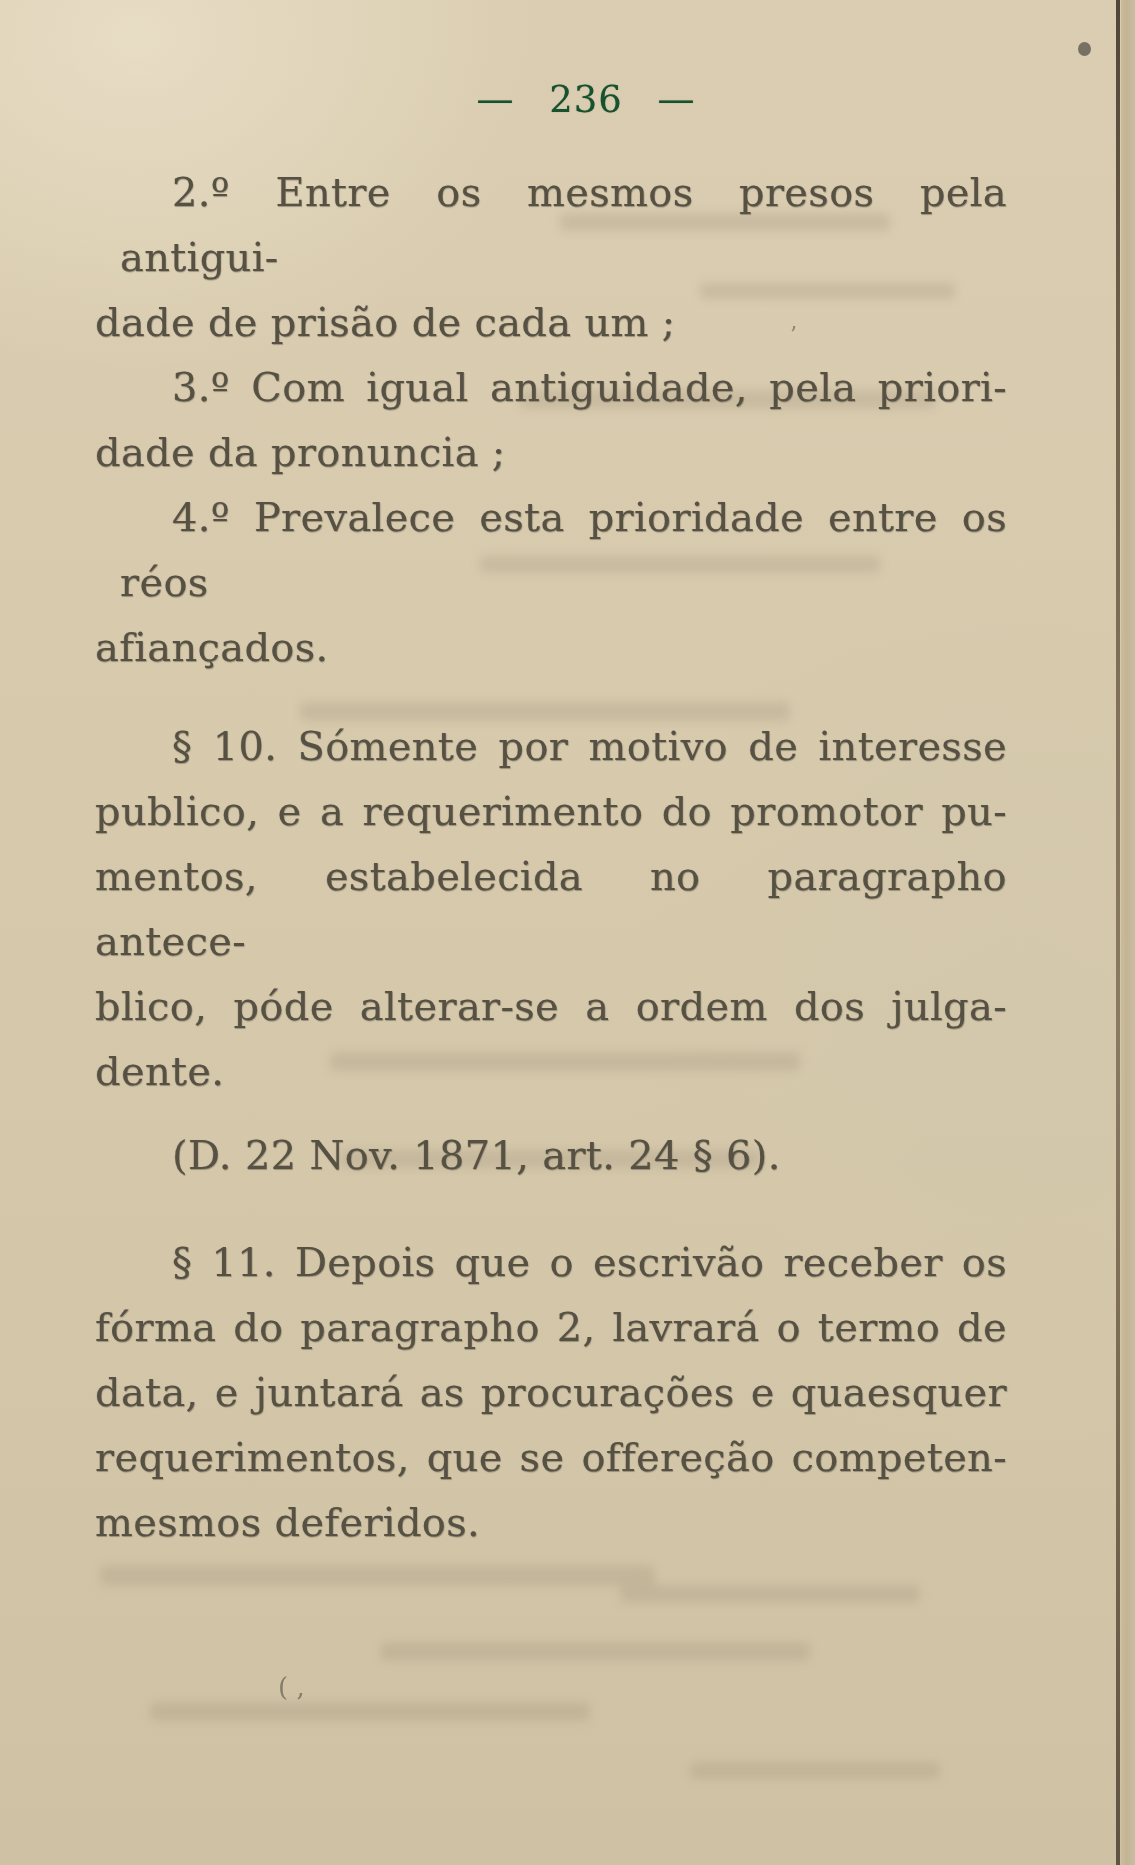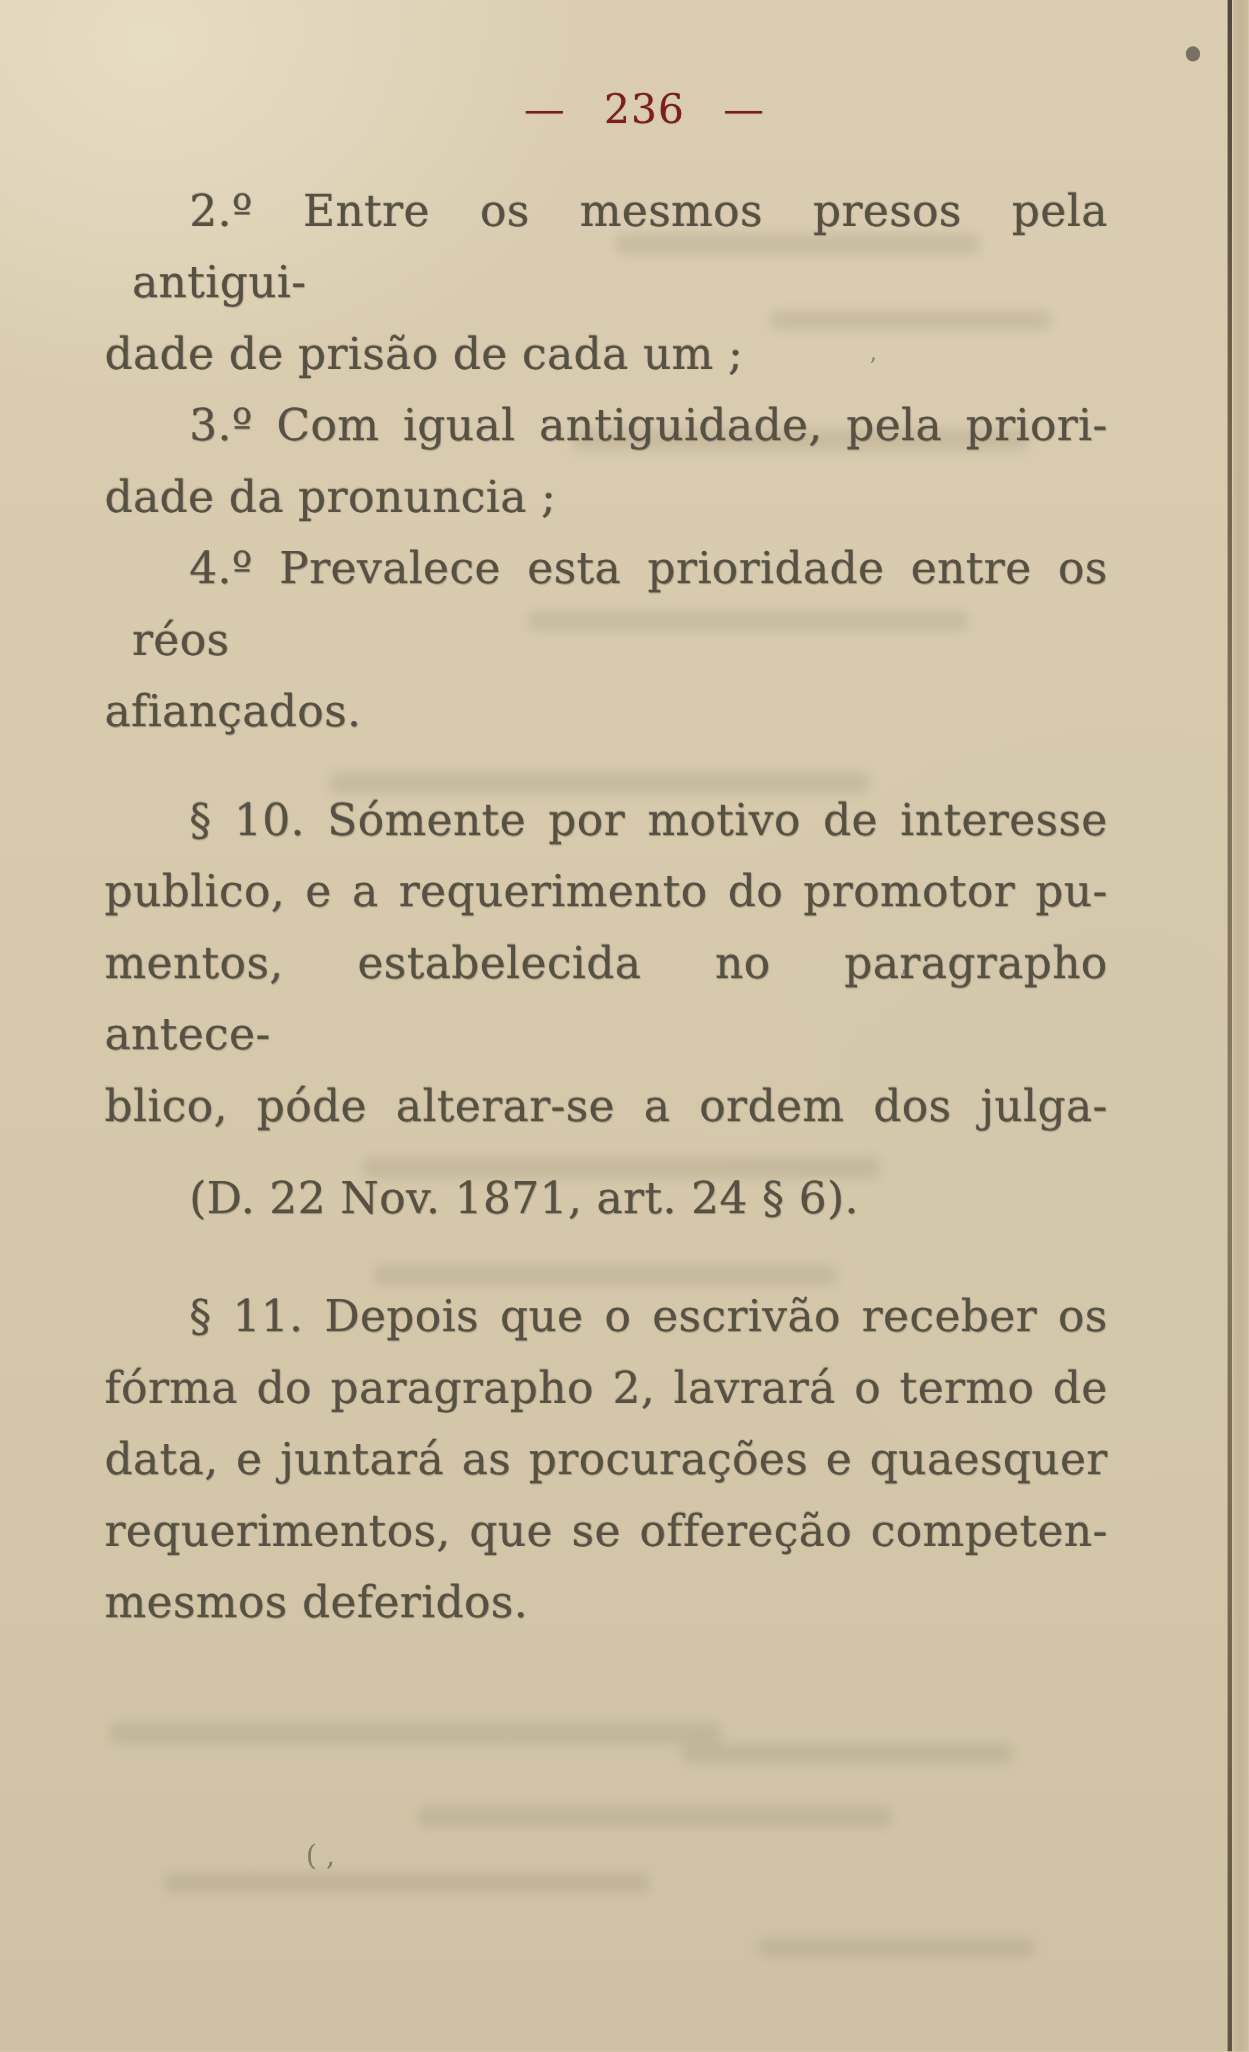--- a/index.html
+++ b/index.html
@@ -53,21 +53,21 @@
     opacity: 0.9;
   }
   
   .page-number {
     position: absolute;
     top: 78px;
     left: 130px;
     width: 912px;
     text-align: center;
     font-size: 37px;
-    color: #7f1d1d;
+    color: #14532d;
     word-spacing: 22px;
     letter-spacing: 1px;
     text-shadow: 0 0 1px rgba(93,86,74,0.55);
   }
   .text-column {
     position: absolute;
     left: 95px;
     top: 160px;
     width: 912px;
     font-size: 40px;
@@ -150,20 +150,21 @@
     <div class="line just indent">4.º Prevalece esta prioridade entre os réos</div>
     <div class="line">afiançados.</div>
   </div>
 
 
   <div class="para gap-lg">
     <div class="line just indent">§ 10. Sómente por motivo de interesse</div>
     <div class="line just">publico, e a requerimento do promotor pu-</div>
     <div class="line just">mentos, estabelecida no paragrapho antece-</div>
     <div class="line just">blico, póde alterar-se a ordem dos julga-</div>
+    <div class="line">dente.</div>
   </div>
 
   <div class="para gap-sm">
     <div class="line indent">(D. 22 Nov. 1871, art. 24 § 6).</div>
   </div>
 
   <div class="para gap-xl">
     <div class="line just indent">§ 11. Depois que o escrivão receber os</div>
     <div class="line just">fórma do paragrapho 2, lavrará o termo de</div>
     <div class="line just">data, e juntará as procurações e quaesquer</div>

